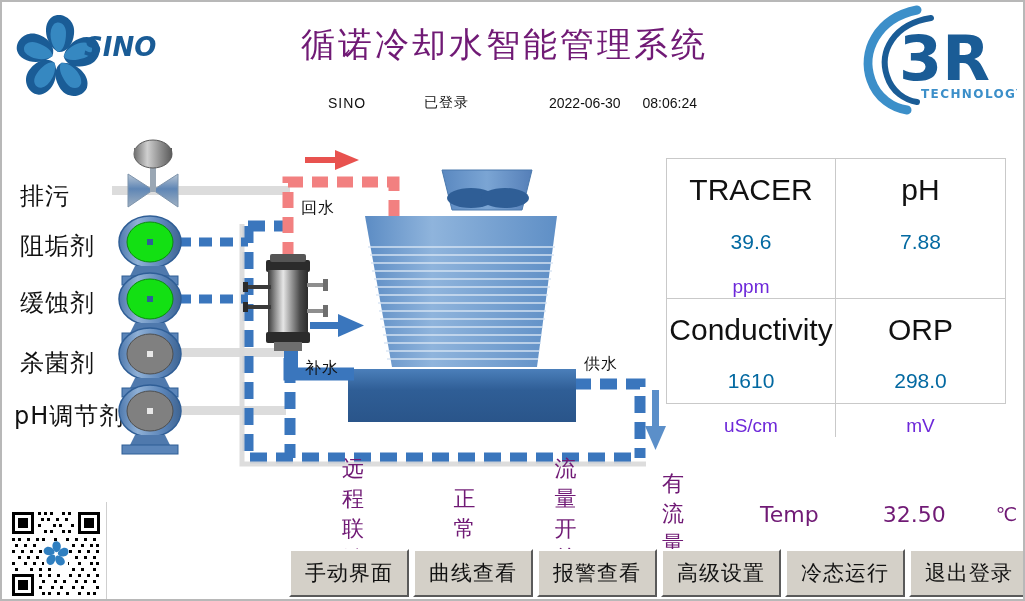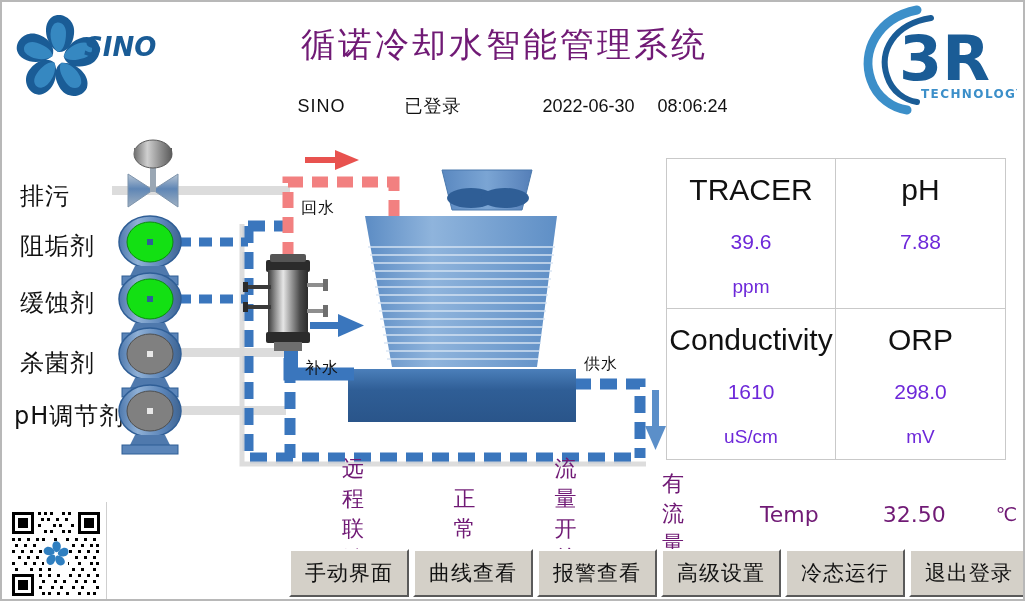--- a/index.html
+++ b/index.html
@@ -15,55 +15,55 @@
   #r3-logo{position:absolute;right:6px;top:2px;width:160px;height:112px;}
   #r3-logo svg{display:block;}
 
   #page-title{
     position:absolute;left:0;right:16px;top:20px;text-align:center;
     font-size:34px;letter-spacing:3px;color:#701a75;font-weight:400;
     font-family:"DejaVu Sans","Liberation Sans",sans-serif;
   }
   #status-line{
     position:absolute;left:0;right:0;top:92px;text-align:center;
-    font-size:18px;color:#111;white-space:nowrap;
+    font-size:14px;color:#111;white-space:nowrap;
   }
   #status-line span{display:inline-block;vertical-align:middle;}
   .sl-user{margin-right:54px;letter-spacing:1px;}
   .sl-login{margin-right:76px;letter-spacing:1px;}
   .sl-date{margin-right:18px;letter-spacing:0px;}
   .sl-time{letter-spacing:0px;}
 
   
   .chem-label{
     position:absolute;left:18px;width:140px;text-align:left;
     font-size:24px;color:#111;letter-spacing:1px;
     font-family:"DejaVu Sans","Liberation Sans",sans-serif;
   }
 
   
   #diagram{position:absolute;left:0;top:0;width:1025px;height:601px;pointer-events:none;}
 
   
   #panel{
-    position:absolute;left:664px;top:156px;width:340px;height:302px;
+    position:absolute;left:664px;top:156px;width:340px;height:246px;
     border:1px solid #c9c9c9;box-sizing:border-box;
     display:grid;grid-template-columns:1fr 1fr;grid-template-rows:1fr 1fr;
     background:#fff;
     text-align:center;
   }
   .cell{
     border-right:1px solid #c9c9c9;border-bottom:1px solid #c9c9c9;
     box-sizing:border-box;display:flex;flex-direction:column;
     align-items:center;justify-content:flex-start;padding-top:14px;
   }
   .cell:nth-child(2),.cell:nth-child(4){border-right:none;}
   .cell:nth-child(3),.cell:nth-child(4){border-bottom:none;}
   .cell .name{font-size:30px;color:#111;line-height:1.15;}
-  .cell .value{font-size:21px;color:#6d28d9;margin-top:22px;}
+  .cell .value{font-size:21px;color:#0369a1;margin-top:22px;}
   .cell .unit{font-size:19px;color:#6d28d9;margin-top:22px;}
 
   
   #bottom-status{
     position:absolute;left:340px;top:495px;width:675px;height:34px;
     display:flex;align-items:center;font-size:22px;color:#701a75;
     font-family:"DejaVu Sans","Liberation Sans",sans-serif;
     gap:44px;
   }
   #bottom-status .bs-lbl{letter-spacing:1px;}

